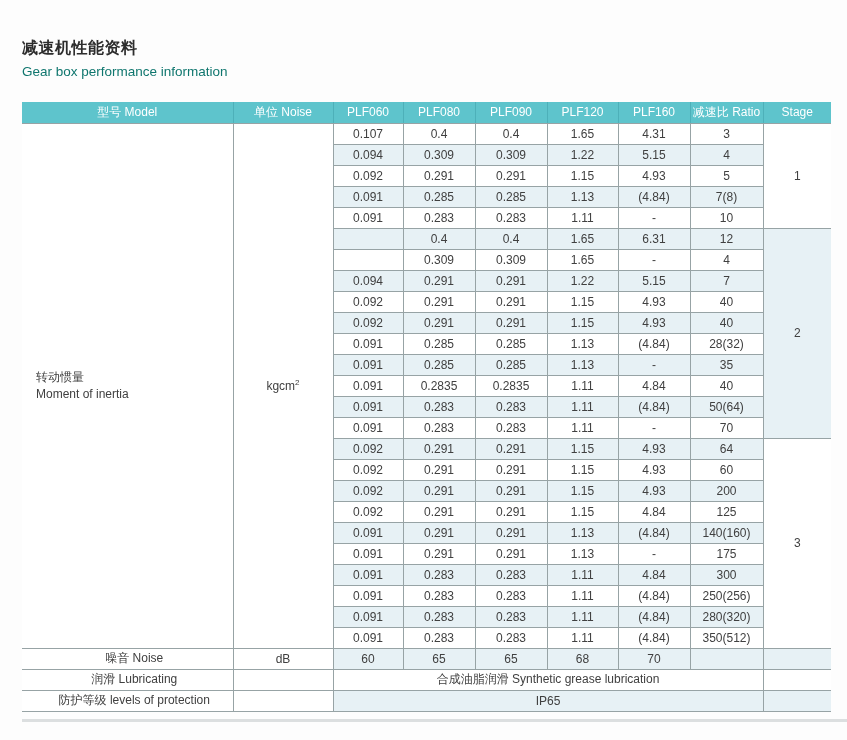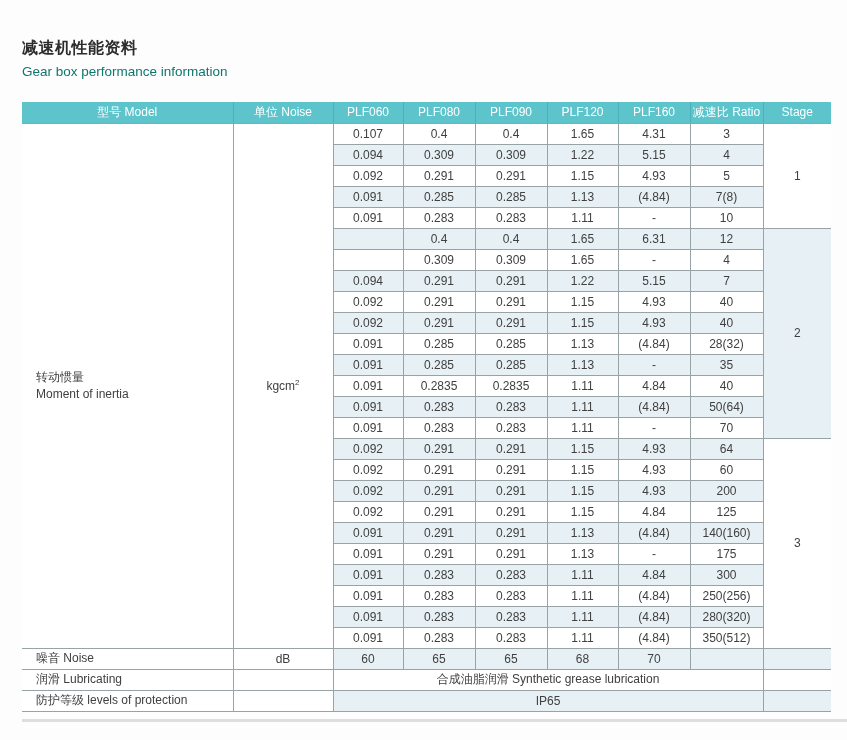--- a/index.html
+++ b/index.html
@@ -31,21 +31,21 @@
   }
   td {
     border:1px solid var(--border,#97a3a5);
     padding:0; height:20px; overflow:hidden; white-space:nowrap;
     background:#ffffff;
   }
   th:first-child, td:first-child { border-left:none; }
   th:last-child,  td:last-child  { border-right:none; }
   .center { text-align:center; }
   .shaded { background:var(--rowalt,#e7f1f5); }
-  .label-cell { padding-left:14px; text-align:left; }
+  .label-cell { padding-left:14px; text-align:center; }
   .inertia-cell { padding-left:14px; vertical-align:middle; line-height:17px; }
   sup { font-size:8px; vertical-align:super; line-height:0; }
   .bottom-rule {
     width:825px; height:3px; background:#dcdfe0; margin-top:7px;
   }
 </style>
 </head>
 <body>
 
 <div class="page">

